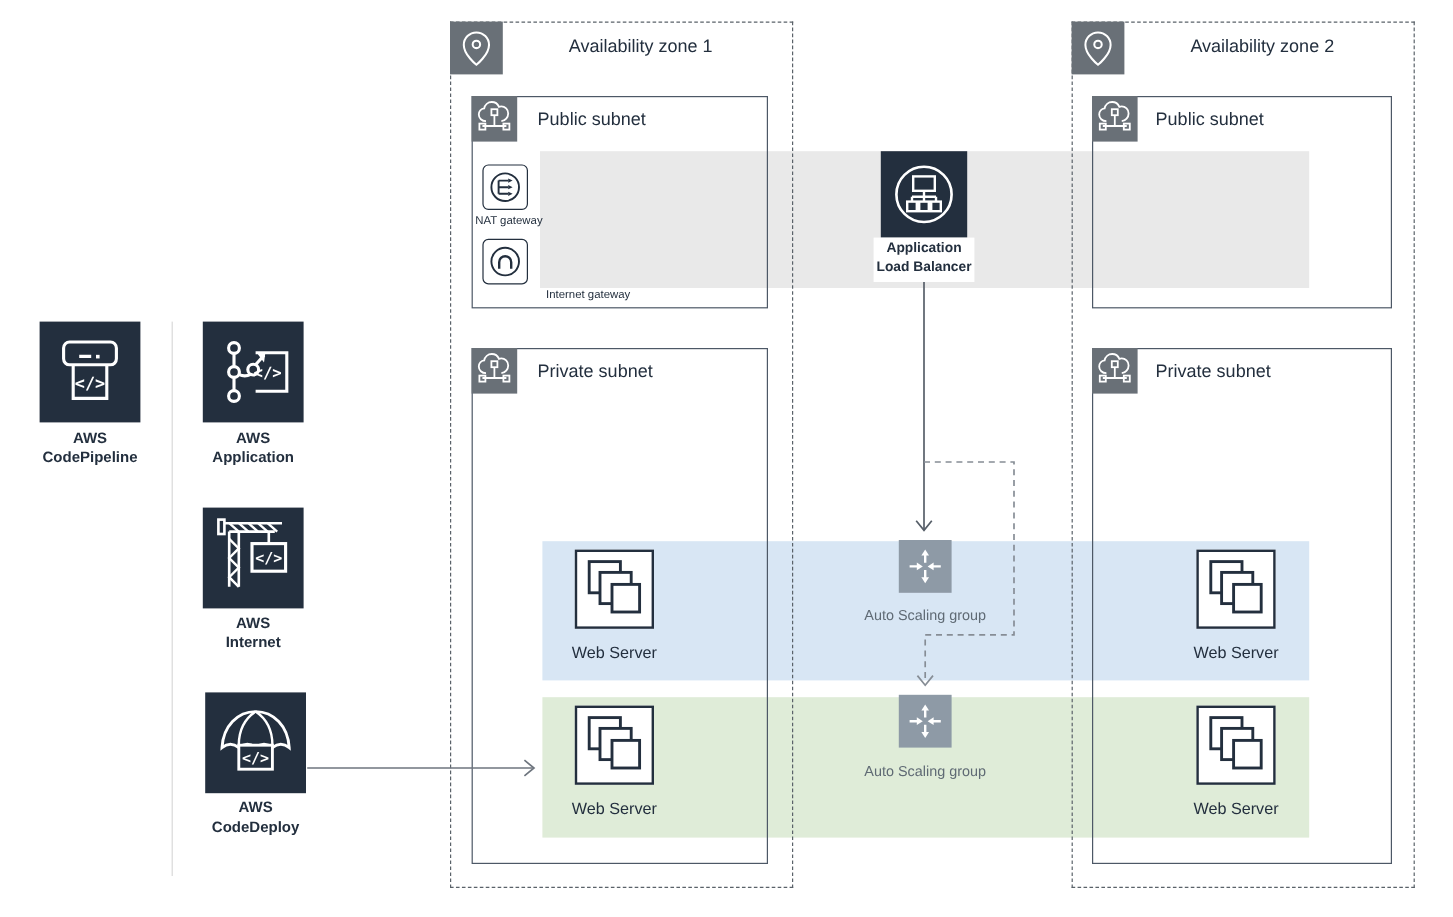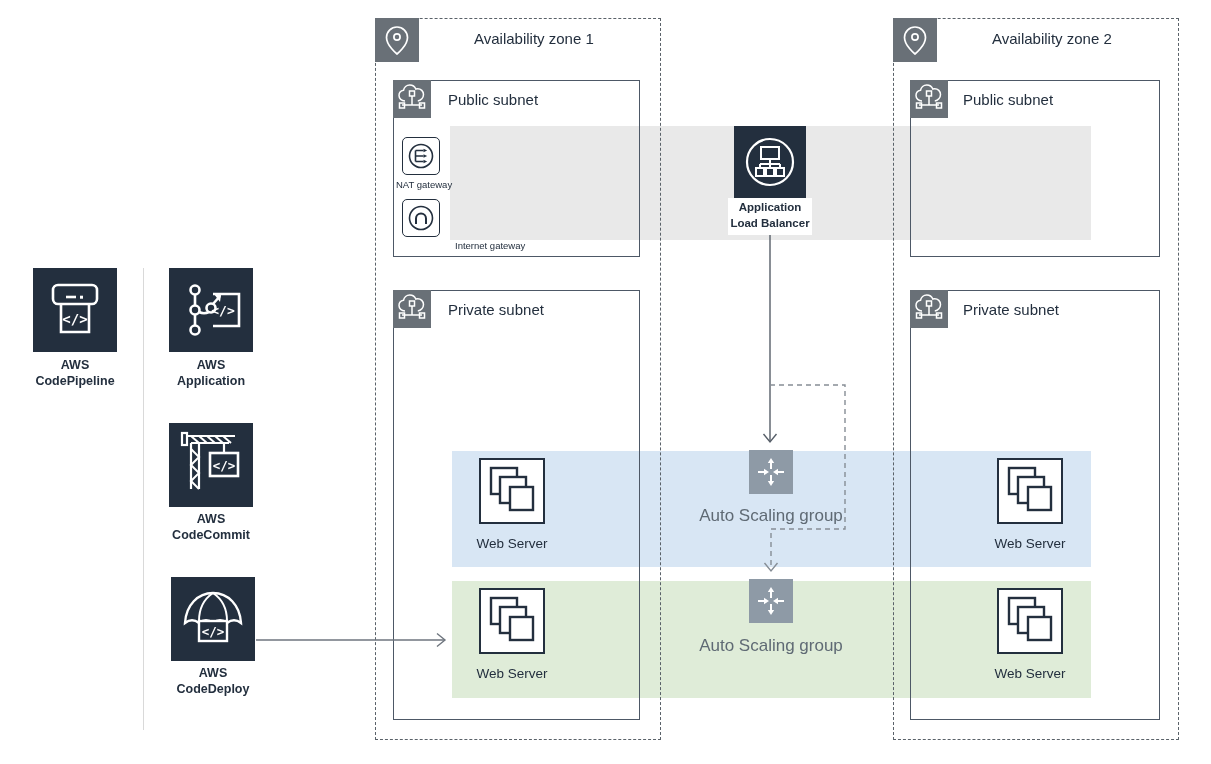--- a/index.html
+++ b/index.html
@@ -15,21 +15,21 @@
   .zone-title{position:absolute;z-index:3;font-size:15px;color:#232f3e;white-space:nowrap;margin-left:44px;}
   .subnet-title{position:absolute;z-index:3;font-size:15px;color:#232f3e;white-space:nowrap;}
   .tool-icon{position:absolute;width:84px;height:84px;background:#232f3e;z-index:3;}
   .tool-label{position:absolute;width:110px;text-align:center;font-size:12.5px;font-weight:bold;line-height:1.3;color:#232f3e;z-index:3;}
   .divider{position:absolute;width:1px;background:#d9d9d9;z-index:1;}
   .gw-tile{position:absolute;width:38px;height:38px;background:#ffffff;border:1.5px solid #232f3e;border-radius:5px;z-index:3;box-sizing:border-box;display:flex;align-items:center;justify-content:center;}
   .gw-label{position:absolute;width:70px;font-size:9.5px;color:#232f3e;z-index:3;white-space:nowrap;}
   .alb-icon{position:absolute;width:72px;height:72px;background:#232f3e;z-index:3;}
   .alb-label{position:absolute;width:84px;background:#ffffff;text-align:center;font-size:11.5px;font-weight:bold;line-height:1.35;color:#232f3e;z-index:3;padding:2px 0 4px 0;}
   .asg-icon{position:absolute;width:44px;height:44px;background:#8e9aa6;z-index:3;}
-  .asg-label{position:absolute;width:200px;text-align:center;font-size:17px;color:#5f6a74;z-index:3;white-space:nowrap;}
+  .asg-label{position:absolute;width:200px;text-align:center;font-size:12px;color:#5f6a74;z-index:3;white-space:nowrap;}
   .ws-icon{position:absolute;width:66px;height:66px;background:#ffffff;border:2px solid #232f3e;box-sizing:border-box;z-index:3;}
   .ws-label{position:absolute;width:100px;text-align:center;font-size:13.5px;color:#232f3e;z-index:3;white-space:nowrap;}
   svg.overlay{position:absolute;left:0;top:0;z-index:2;pointer-events:none;}
   .glyph-text{font-family:"DejaVu Sans Mono",monospace;font-weight:bold;}
 </style>
 </head>
 <body>
 
 <div class="canvas">
 
@@ -99,21 +99,21 @@
       <path d="M22 13 L30 20 M30 13 L38 20 M38 13 L46 20 M46 13 L54 20 M54 13 L62 20" stroke="#ffffff" stroke-width="2"></path>
       <path d="M22 20 V66 M30 20 V66" stroke="#ffffff" stroke-width="2.2"></path>
       <path d="M22 26 L30 34 L22 42 L30 50 L22 58 L30 66" fill="none" stroke="#ffffff" stroke-width="2"></path>
       <path d="M55 20 V30" stroke="#ffffff" stroke-width="2.2"></path>
       <rect x="41" y="30" width="28" height="23" fill="none" stroke="#ffffff" stroke-width="2.6"></rect>
       <text x="55" y="46.5" text-anchor="middle" font-size="12.5" fill="#ffffff" class="glyph-text">&lt;/&gt;</text>
     </svg>
   </div>
   <div class="tool-label" style="left:156px;top:511px;">
     <span>AWS</span><br>
-    <span>CodeCommit</span>
+    <span>Internet</span>
   </div>
 
   <div class="tool-icon" style="left:171px;top:577px;">
     <svg width="84" height="84" viewBox="0 0 84 84">
       <path d="M14 46 C15 28 27 16 42 16 C57 16 69 28 70 46 Q63 40.5 56 46 Q49 40.5 42 46 Q35 40.5 28 46 Q21 40.5 14 46 Z" fill="none" stroke="#ffffff" stroke-width="2.4"></path>
       <path d="M42 16 C30 24 28 36 28 44 M42 16 C54 24 56 36 56 44" fill="none" stroke="#ffffff" stroke-width="2"></path>
       <rect x="28" y="44" width="28" height="20" fill="#232f3e" stroke="#ffffff" stroke-width="2.4"></rect>
       <text x="42" y="58.5" text-anchor="middle" font-size="12.5" fill="#ffffff" class="glyph-text">&lt;/&gt;</text>
     </svg>
   </div>

